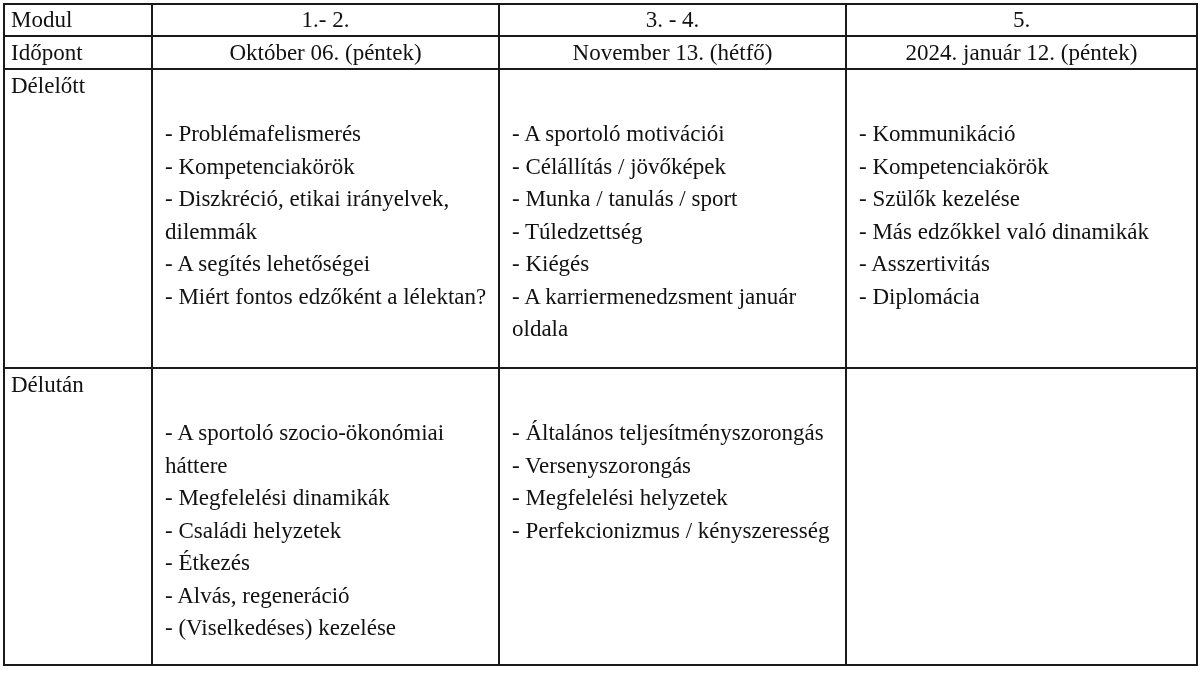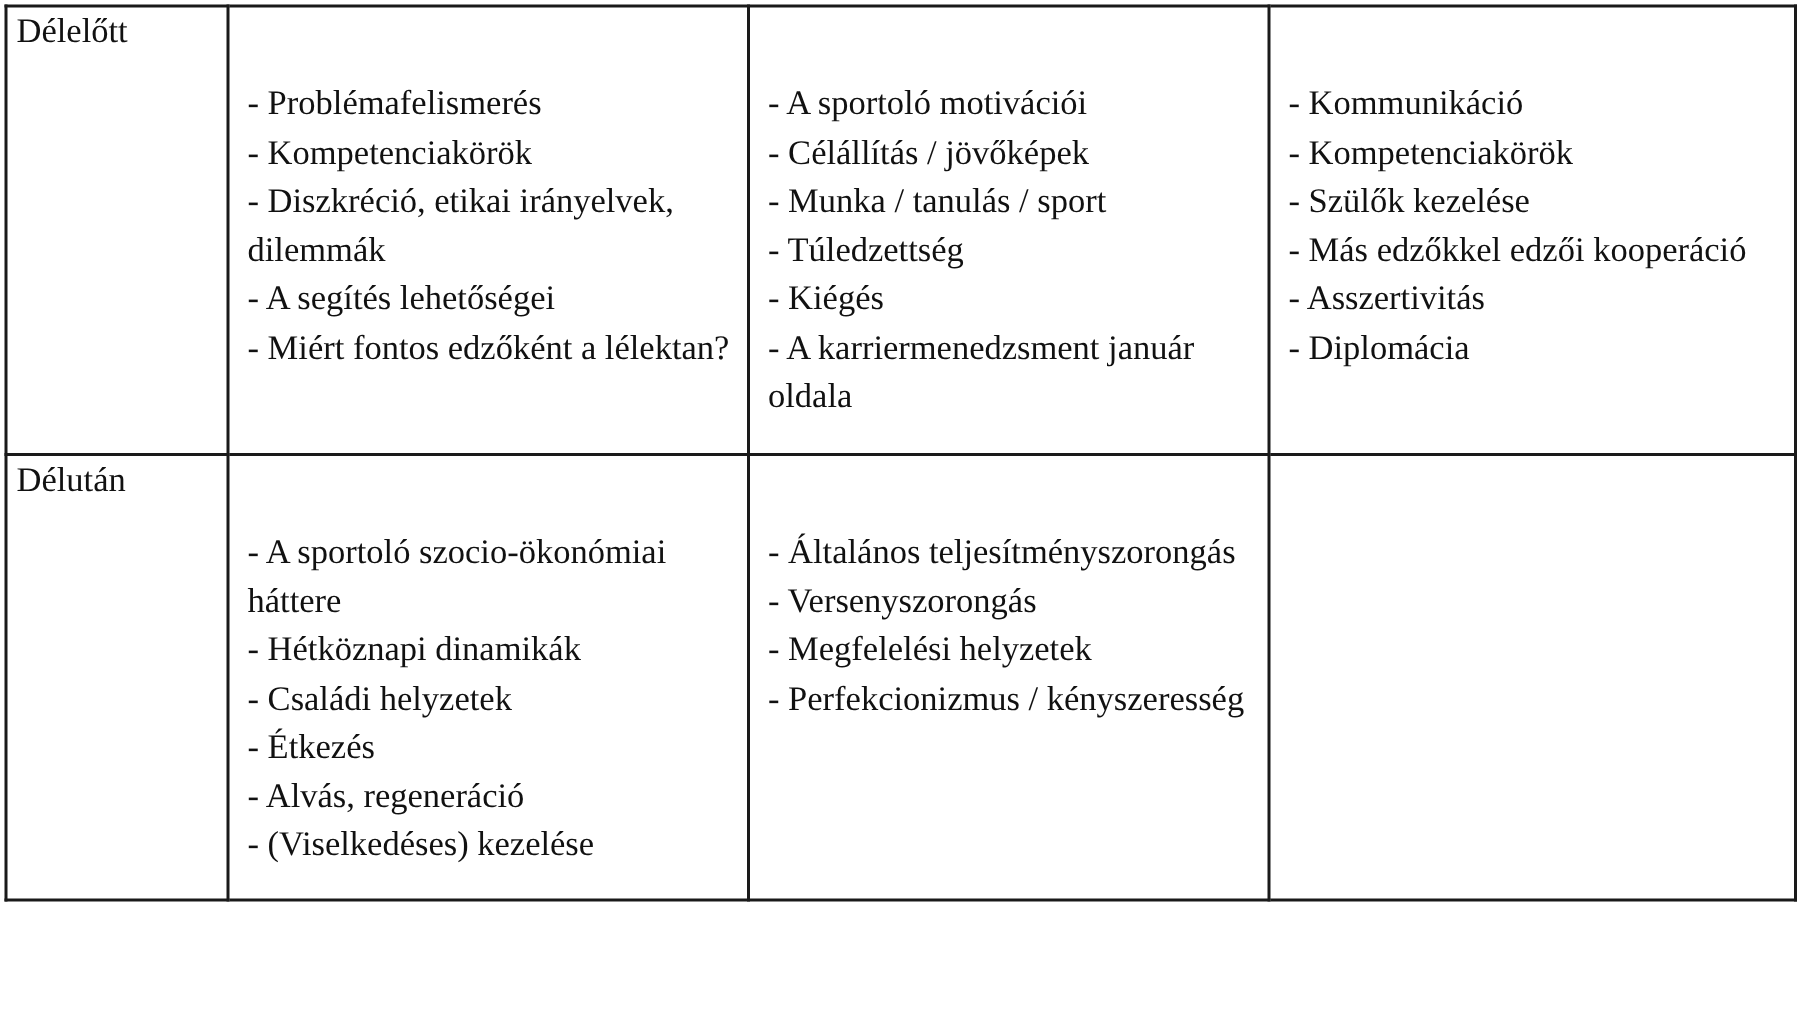--- a/index.html
+++ b/index.html
@@ -53,20 +53,32 @@
 <body>
 
 <table class="schedule">
   <colgroup>
     <col class="c0">
       <col class="c1">
       <col class="c2">
       <col class="c3">
   </colgroup>
   <tbody>
+    <tr class="r-modul">
+      <td class="label">Modul</td>
+      <td class="center">1.- 2.</td>
+      <td class="center">3. - 4.</td>
+      <td class="center">5.</td>
+    </tr>
+    <tr class="r-idopont">
+      <td class="label">Időpont</td>
+      <td class="center">Október 06. (péntek)</td>
+      <td class="center">November 13. (hétfő)</td>
+      <td class="center">2024. január 12. (péntek)</td>
+    </tr>
     <tr class="r-delelott">
       <td class="label">Délelőtt</td>
       <td>
         <div class="cell-body">
             <span class="item">- Problémafelismerés</span>
             <span class="item">- Kompetenciakörök</span>
             <span class="item">- Diszkréció, etikai irányelvek, dilemmák</span>
             <span class="item">- A segítés lehetőségei</span>
             <span class="item">- Miért fontos edzőként a lélektan?</span>
           </div>
@@ -79,32 +91,32 @@
             <span class="item">- Túledzettség</span>
             <span class="item">- Kiégés</span>
             <span class="item">- A karriermenedzsment január oldala</span>
           </div>
       </td>
       <td>
         <div class="cell-body">
             <span class="item">- Kommunikáció</span>
             <span class="item">- Kompetenciakörök</span>
             <span class="item">- Szülők kezelése</span>
-            <span class="item">- Más edzőkkel edzői kooperáció</span>
+            <span class="item">- Más edzőkkel való dinamikák</span>
             <span class="item">- Asszertivitás</span>
             <span class="item">- Diplomácia</span>
           </div>
       </td>
     </tr>
     <tr class="r-delutan">
       <td class="label">Délután</td>
       <td>
         <div class="cell-body">
             <span class="item">- A sportoló szocio-ökonómiai háttere</span>
-            <span class="item">- Hétköznapi dinamikák</span>
+            <span class="item">- Megfelelési dinamikák</span>
             <span class="item">- Családi helyzetek</span>
             <span class="item">- Étkezés</span>
             <span class="item">- Alvás, regeneráció</span>
             <span class="item">- (Viselkedéses) kezelése</span>
           </div>
       </td>
       <td>
         <div class="cell-body">
             <span class="item">- Általános teljesítményszorongás</span>
             <span class="item">- Versenyszorongás</span>

